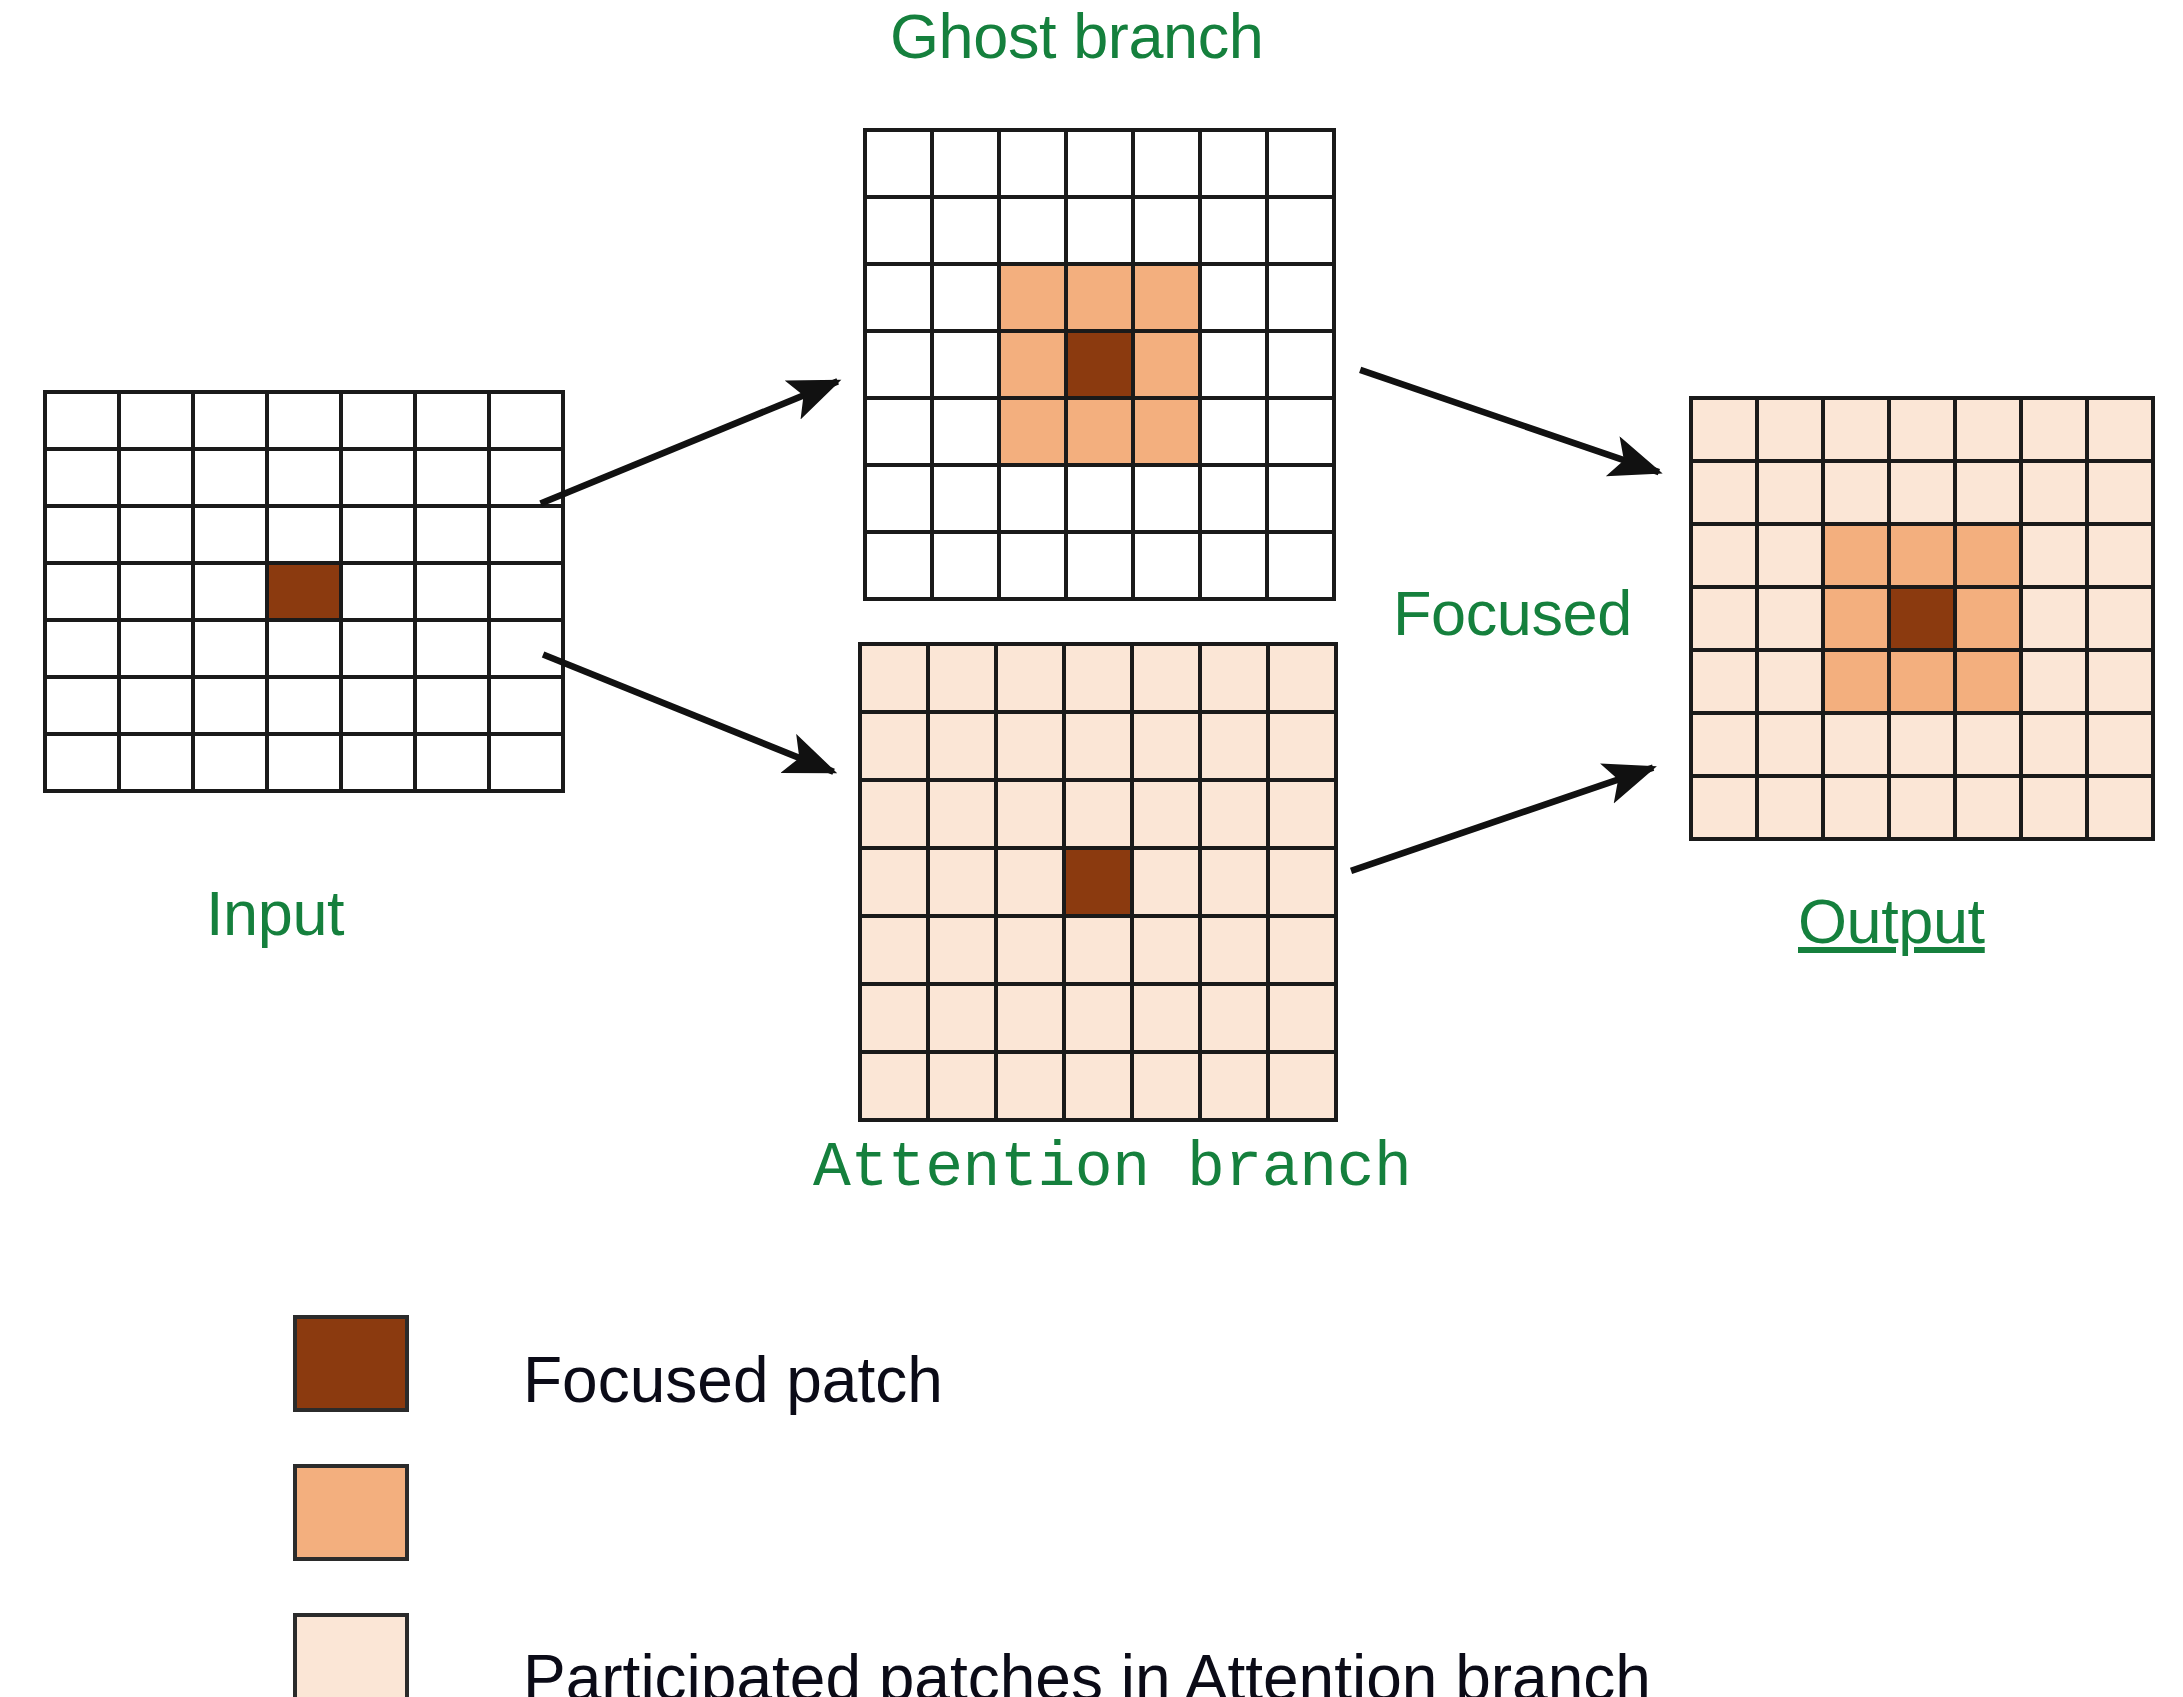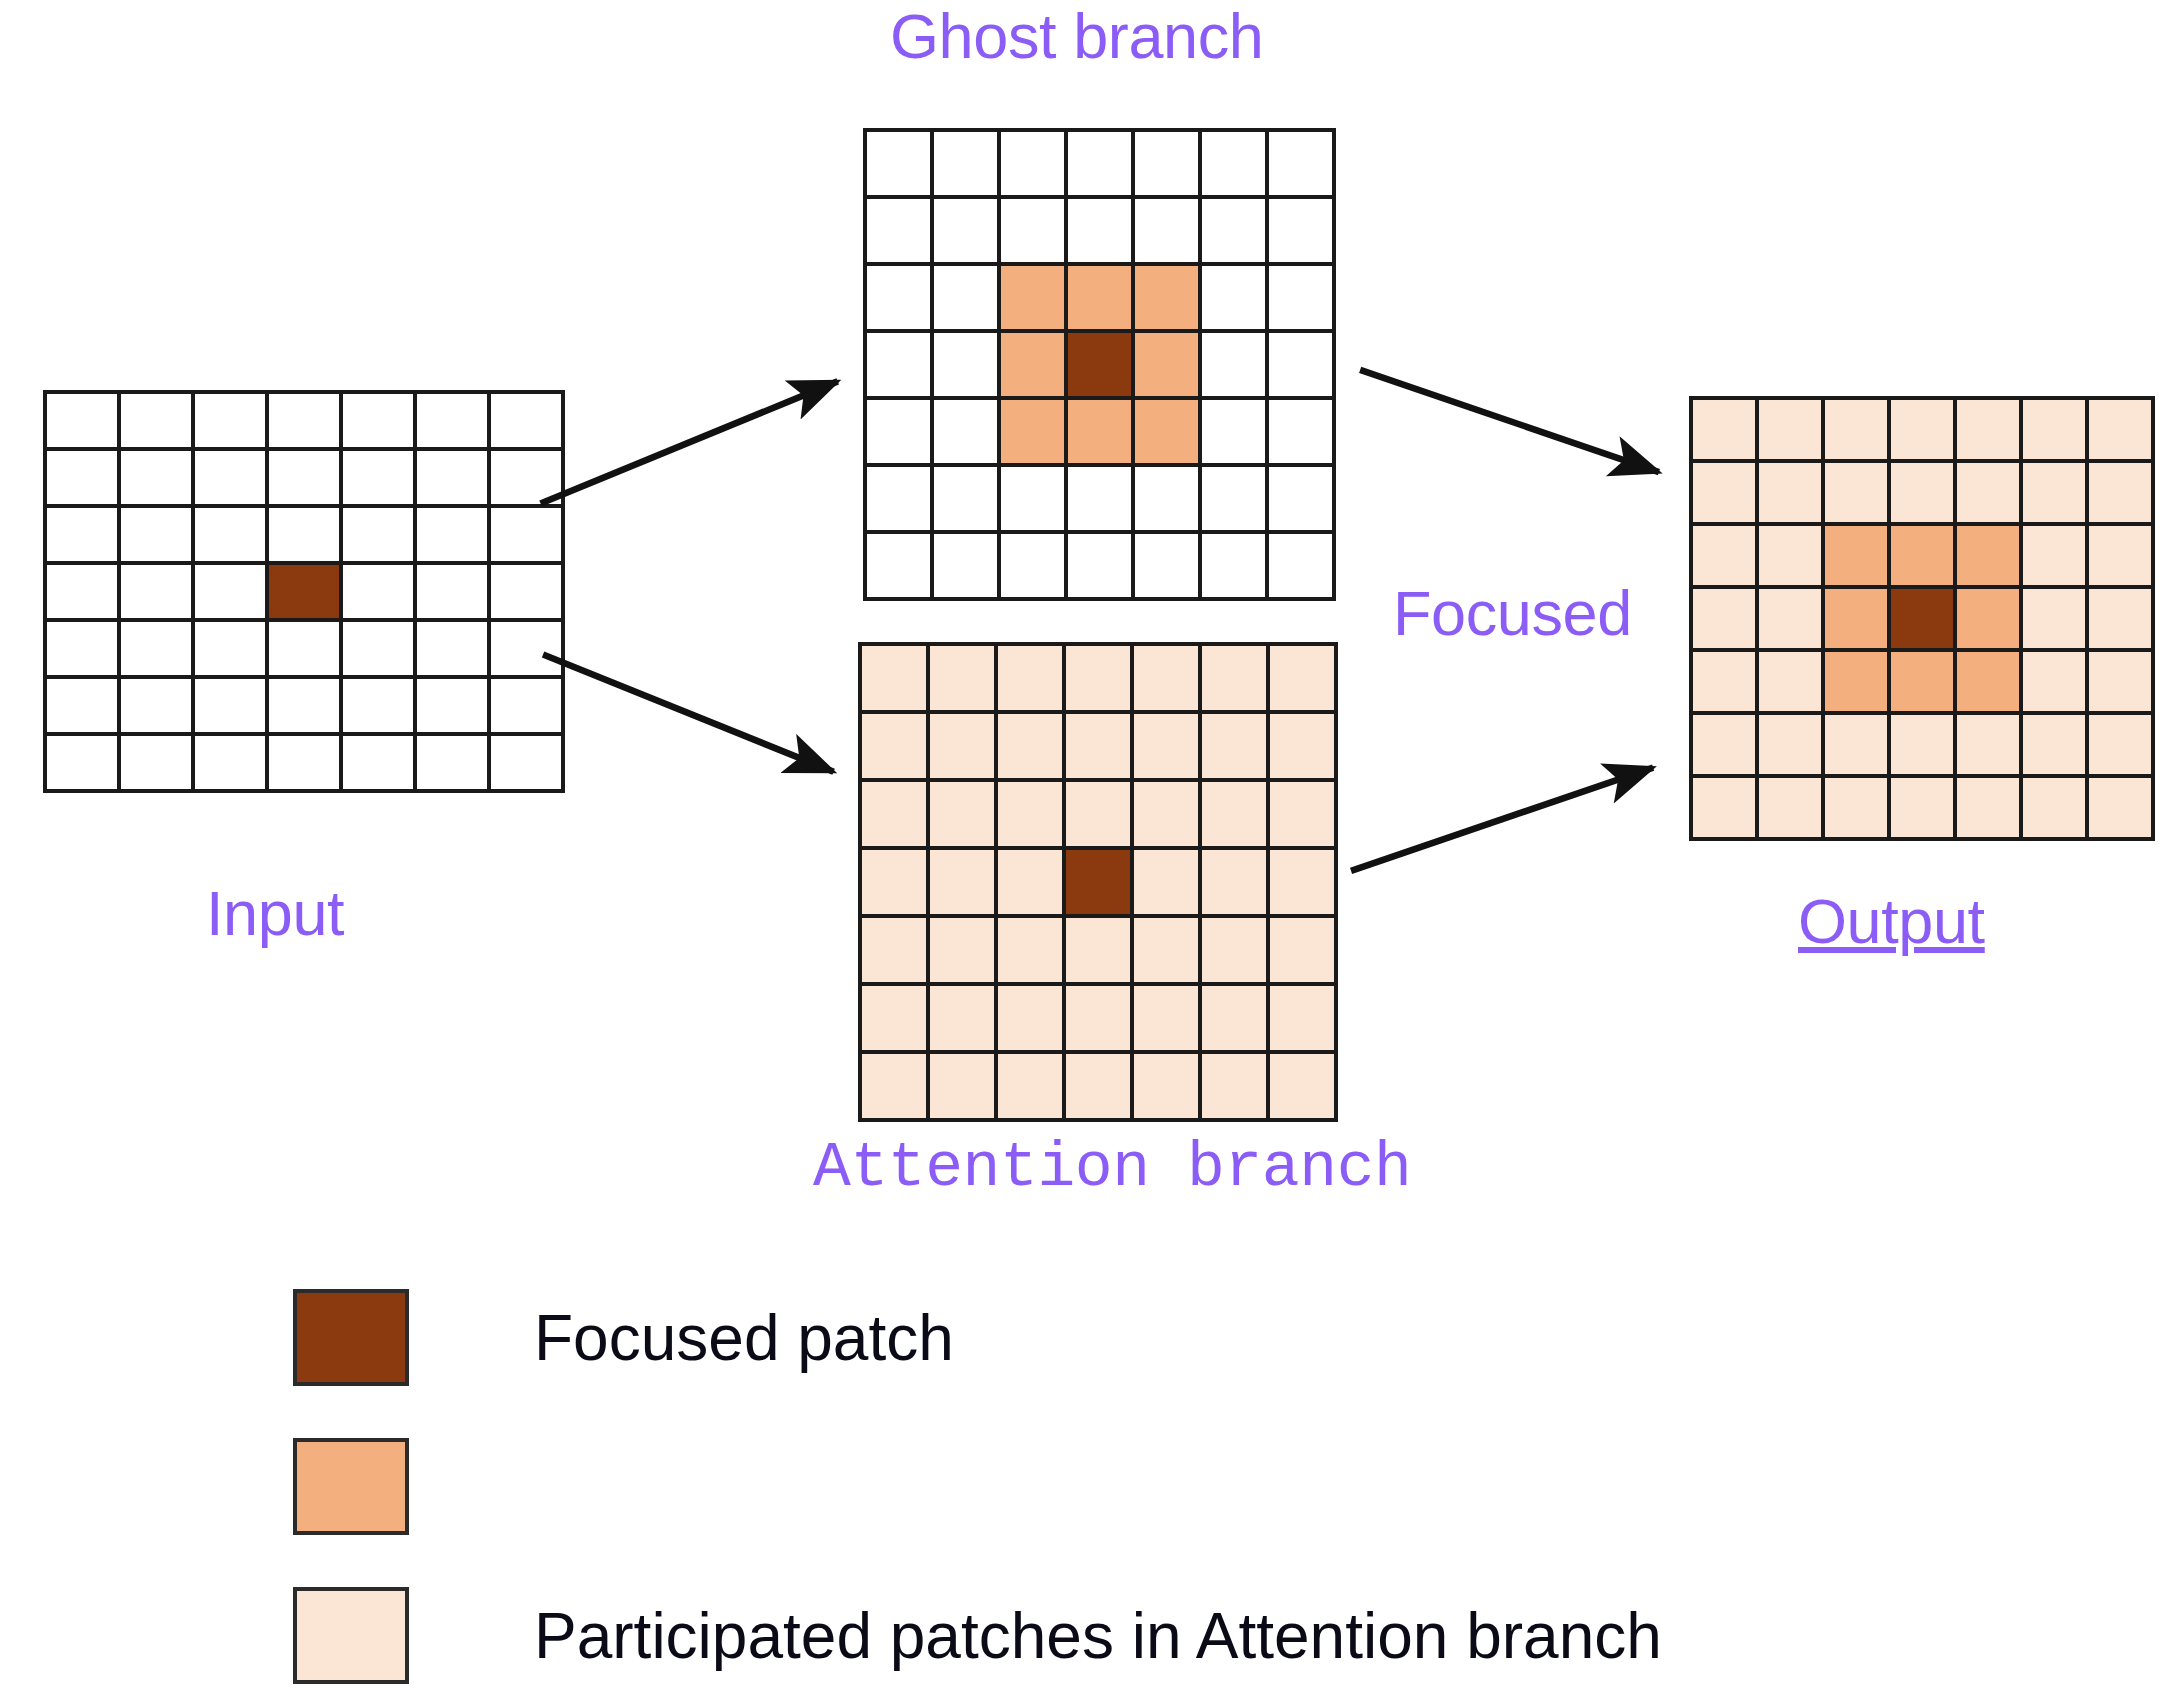--- a/index.html
+++ b/index.html
@@ -43,44 +43,43 @@
   .c-ghost  { background: #F3AF7E; }
   .c-att    { background: #FBE6D6; }
 
   
   .label {
     position: absolute;
     white-space: nowrap;
     font-size: 63px;
     line-height: 1;
     letter-spacing: -0.4px;
-    color: #8b5cf6;
+    color: #15803d;
   }
 
   
   .arrow-layer {
     position: absolute;
     left: 0; top: 0;
     width: 2183px;
     height: 1697px;
     pointer-events: none;
   }
 
   
   #legend {
     position: absolute;
     left: 293px;
     top: 1263px;
     width: 1651px;
   }
   .legend-row {
     display: flex;
-    align-items: center;
+    align-items: flex-end;
     height: 149px;
-    gap: 11px;
   }
   .legend-swatch {
     width: 116px;
     height: 97px;
     box-sizing: border-box;
     border: 4.1px solid #2b2b2b;
     flex: 0 0 auto;
   }
   .legend-text {
     margin-left: 114px;

